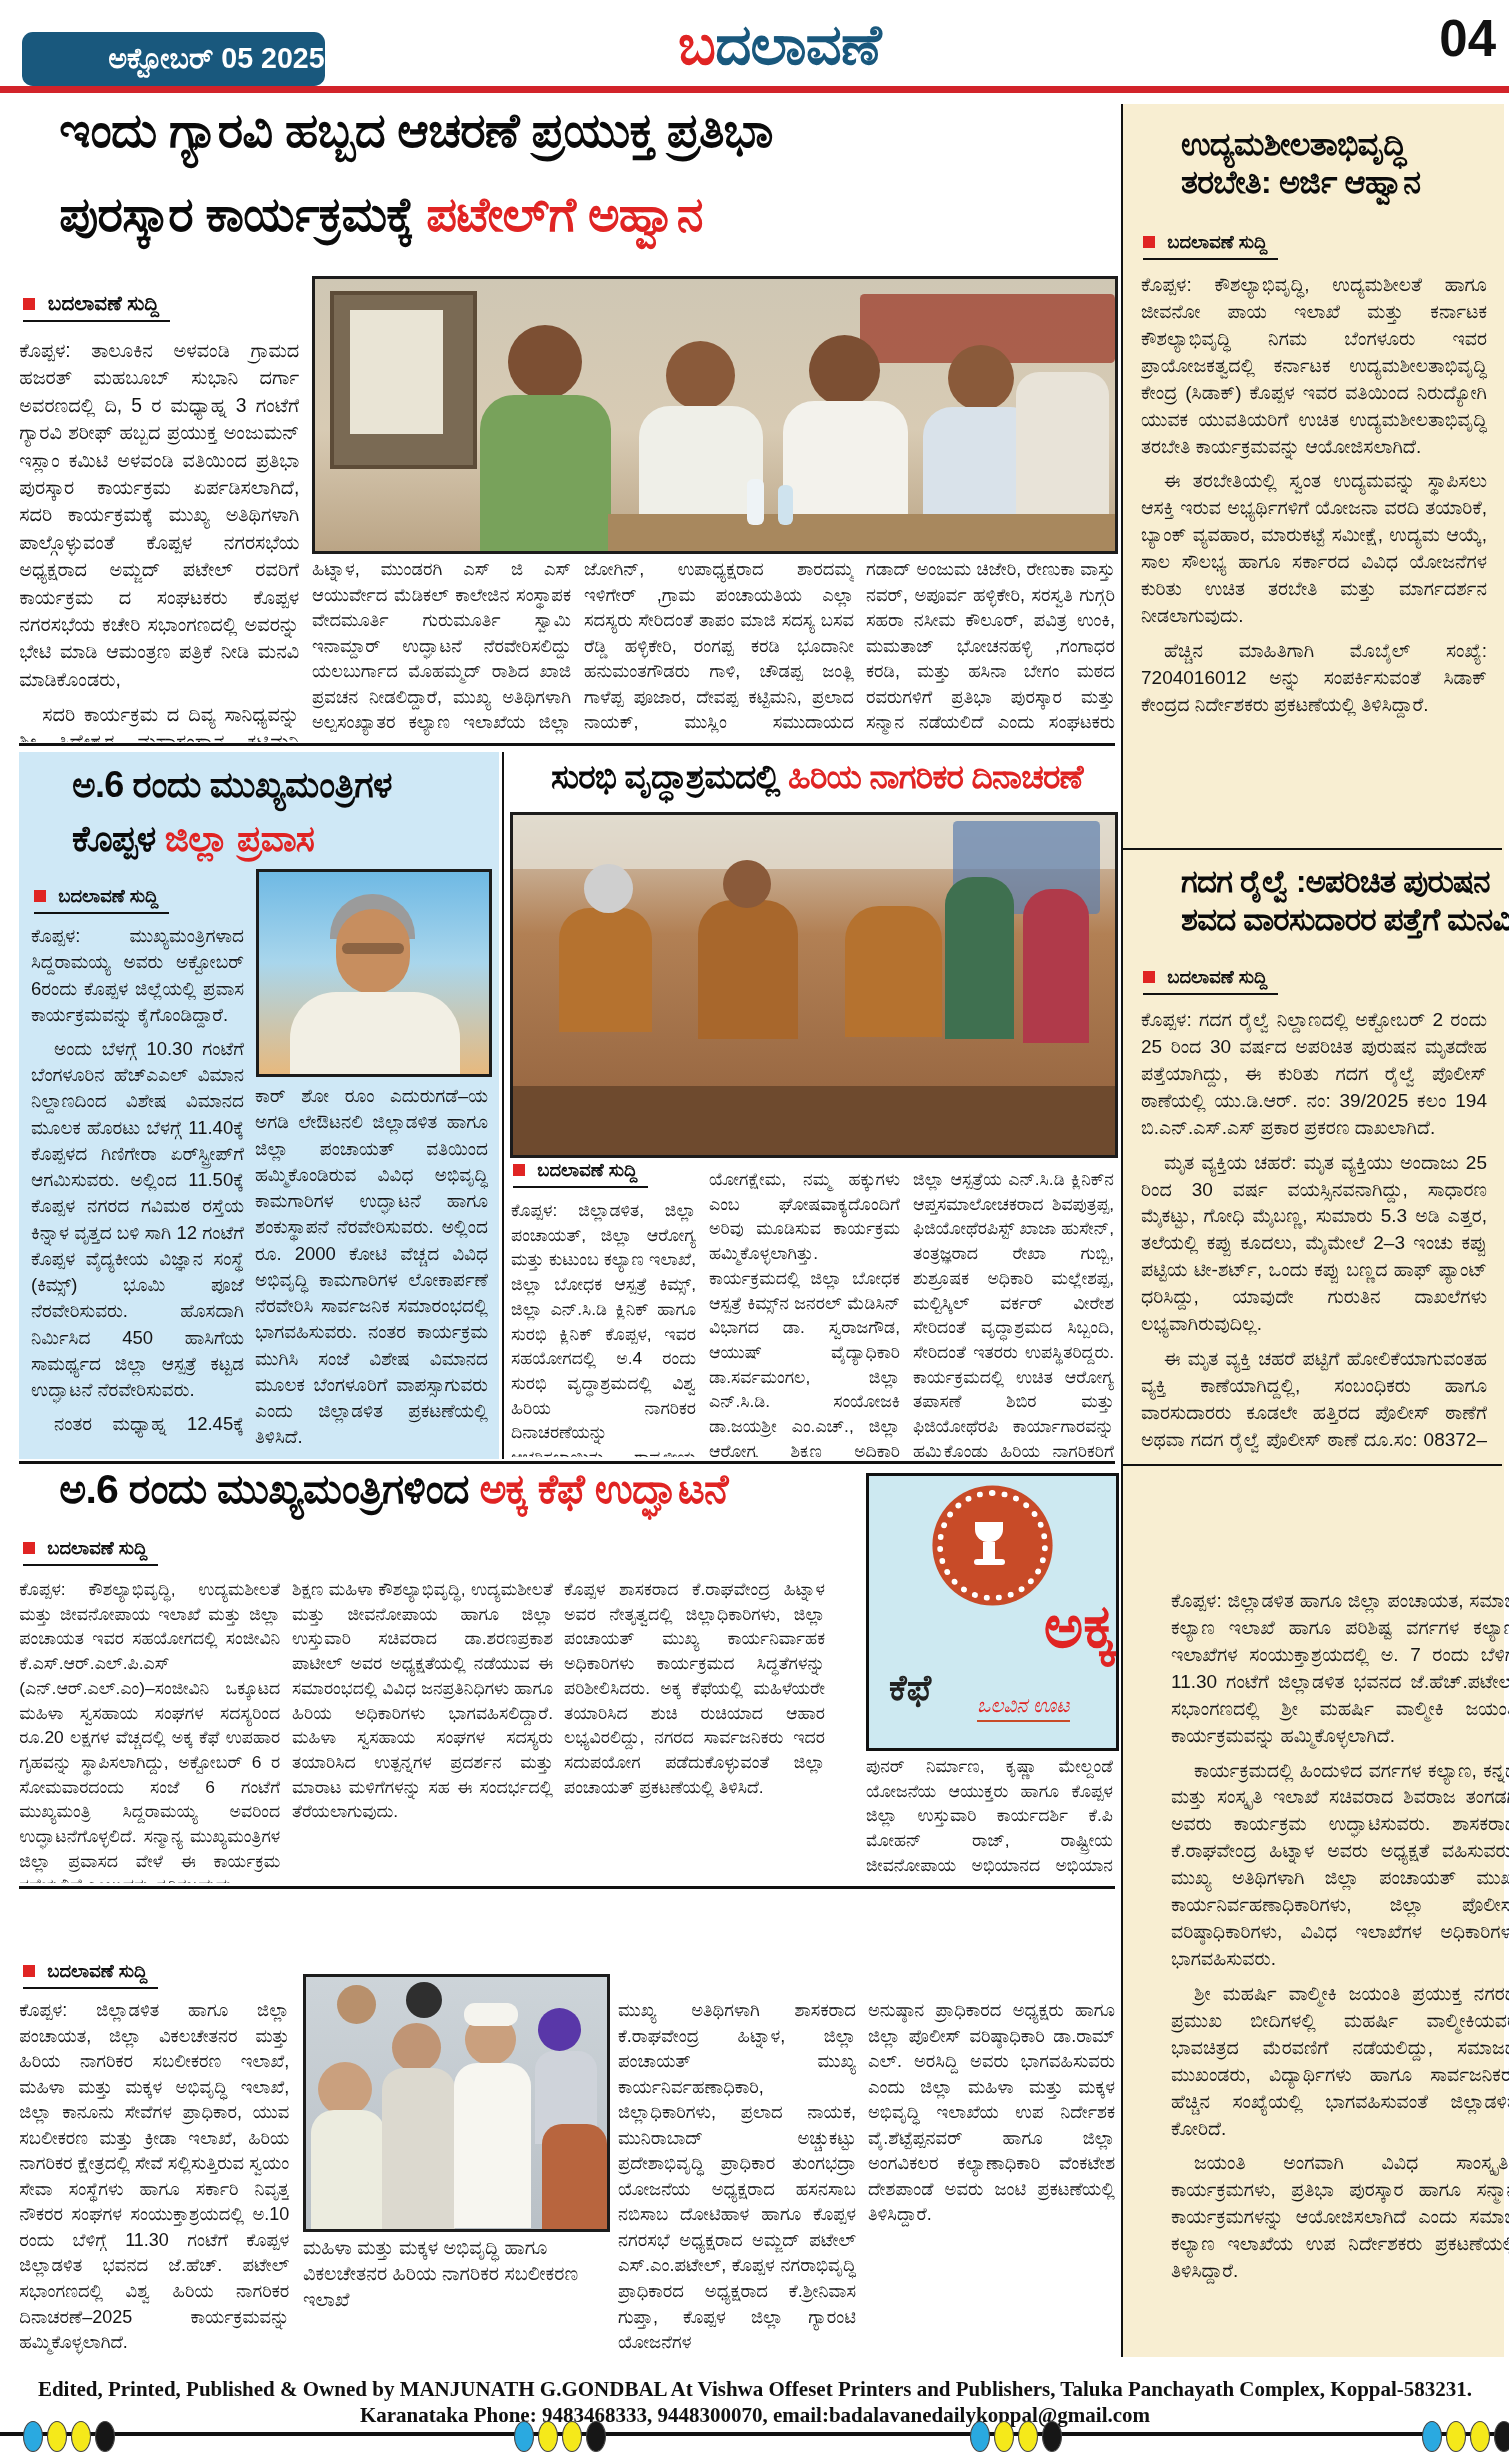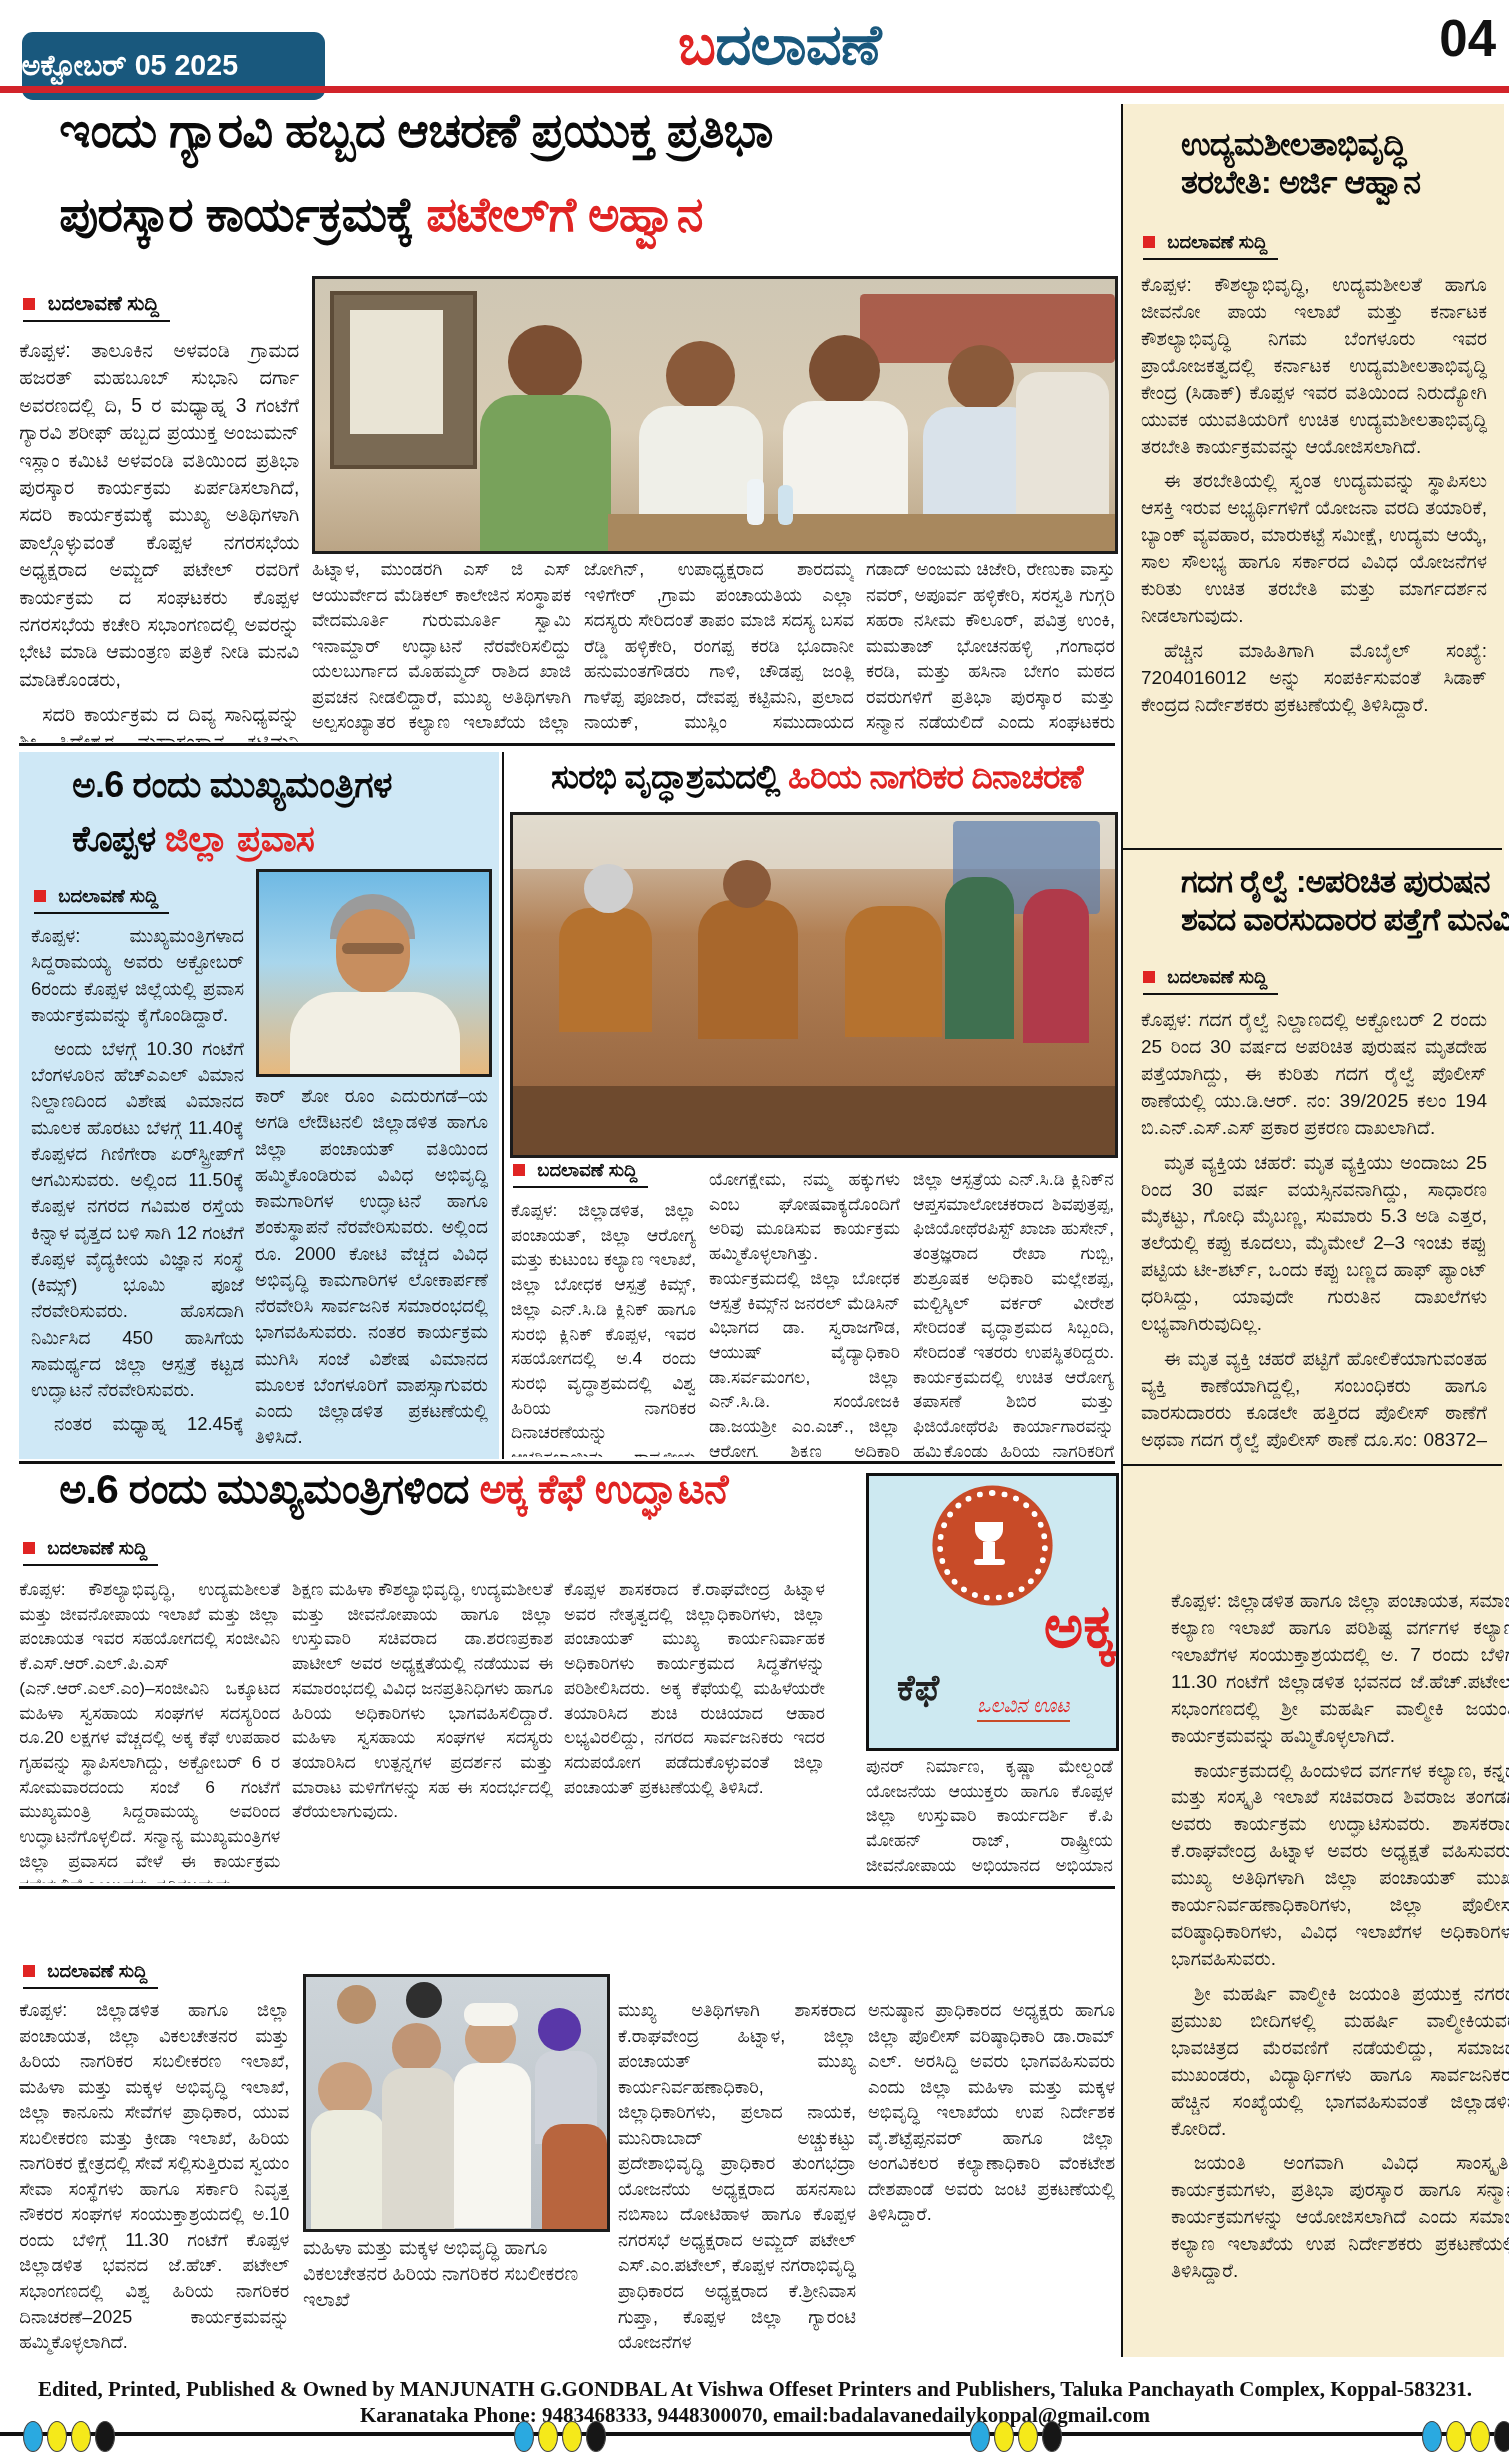--- a/index.html
+++ b/index.html
@@ -23,22 +23,22 @@
   .dot{width:18px;height:29px;border-radius:50%;border:0.8px solid #444;}
   .dot.c{background:#2aa9e0;} .dot.y{background:#f5e91a;} .dot.k{background:#161616;}
   .logo-circle{position:absolute;border-radius:50%;background:#c84b28;border:6.2px dotted #ffffff;
                box-shadow:0 0 0 4.6px #c84b28;}
 </style>
 </head>
 <body>
 
 <div class="page">
 
-  <div class="abs" style="left:21.6px;top:32px;width:303px;height:68px;background:#19587d;border-radius:10.8px;
-              display:flex;align-items:center;justify-content:flex-start;">
+  <div class="abs" style="left:21.6px;top:32px;width:303px;height:54px;background:#19587d;border-radius:10.8px;
+              display:flex;align-items:center;justify-content:flex-end;">
     <span style="color:#fff;font-size:28.6px;font-weight:700;">ಅಕ್ಟೋಬರ್ 05 2025</span>
   </div>
 
   <div class="abs" style="left:571px;top:12.4px;width:417px;text-align:center;font-size:56px;font-weight:700;letter-spacing:-0.8px;">
     <span class="red">ಬ</span><span style="color:#19587d;">ದಲಾವಣೆ</span>
   </div>
 
   <div class="abs" style="right:14px;top:9.3px;font-size:51px;font-weight:700;color:#111;">04</div>
 
   <div class="rule-red" style="left:0;top:86px;width:1510px;height:7px;"></div>
@@ -185,21 +185,21 @@
 
   <div class="abs" style="left:866px;top:1473px;width:247px;height:272px;background:#cde9f1;border:3.1px solid #111;">
     <div class="logo-circle" style="left:68px;top:14px;width:99px;height:99px;">
       <div class="abs" style="left:32px;top:26px;width:28px;height:20px;background:#fff;border-radius:0 0 12.4px 12.4px;"></div>
       <div class="abs" style="left:40px;top:46px;width:12.4px;height:17px;background:#fff;"></div>
       <div class="abs" style="left:31px;top:63px;width:31px;height:6.2px;background:#fff;border-radius:3.1px;"></div>
     </div>
     <div class="abs" style="left:0;top:116px;width:100%;text-align:right;">
       <span class="red" style="font-size:60px;font-weight:700;">ಅಕ್ಕ</span>
     </div>
-    <div class="abs" style="left:20px;top:191px;font-size:36px;font-weight:700;color:#222;margin-left:8px;">
+    <div class="abs" style="left:20px;top:191px;font-size:36px;font-weight:700;color:#222;">
       <span>ಕೆಫೆ</span>
     </div>
     <div class="abs red" style="left:108px;top:218px;font-size:20px;font-style:italic;border-bottom:2.3px solid #c84b28;padding-bottom:3.1px;">
       <span>ಒಲವಿನ ಊಟ</span>
     </div>
   </div>
 
   <div class="abs bodytxt" style="left:866px;top:1754px;width:247px;height:130px;font-size:17.4px;">
     <p>ಪುನರ್ ನಿರ್ಮಾಣ, ಕೃಷ್ಣಾ ಮೇಲ್ದಂಡೆ ಯೋಜನೆಯ ಆಯುಕ್ತರು ಹಾಗೂ ಕೊಪ್ಪಳ ಜಿಲ್ಲಾ ಉಸ್ತುವಾರಿ ಕಾರ್ಯದರ್ಶಿ ಕೆ.ಪಿ ಮೋಹನ್ ರಾಜ್, ರಾಷ್ಟ್ರೀಯ ಜೀವನೋಪಾಯ ಅಭಿಯಾನದ ಅಭಿಯಾನ ನಿರ್ದೇಶಕರು ಭಾಗವಹಿಸುವರು.</p>
   </div>

